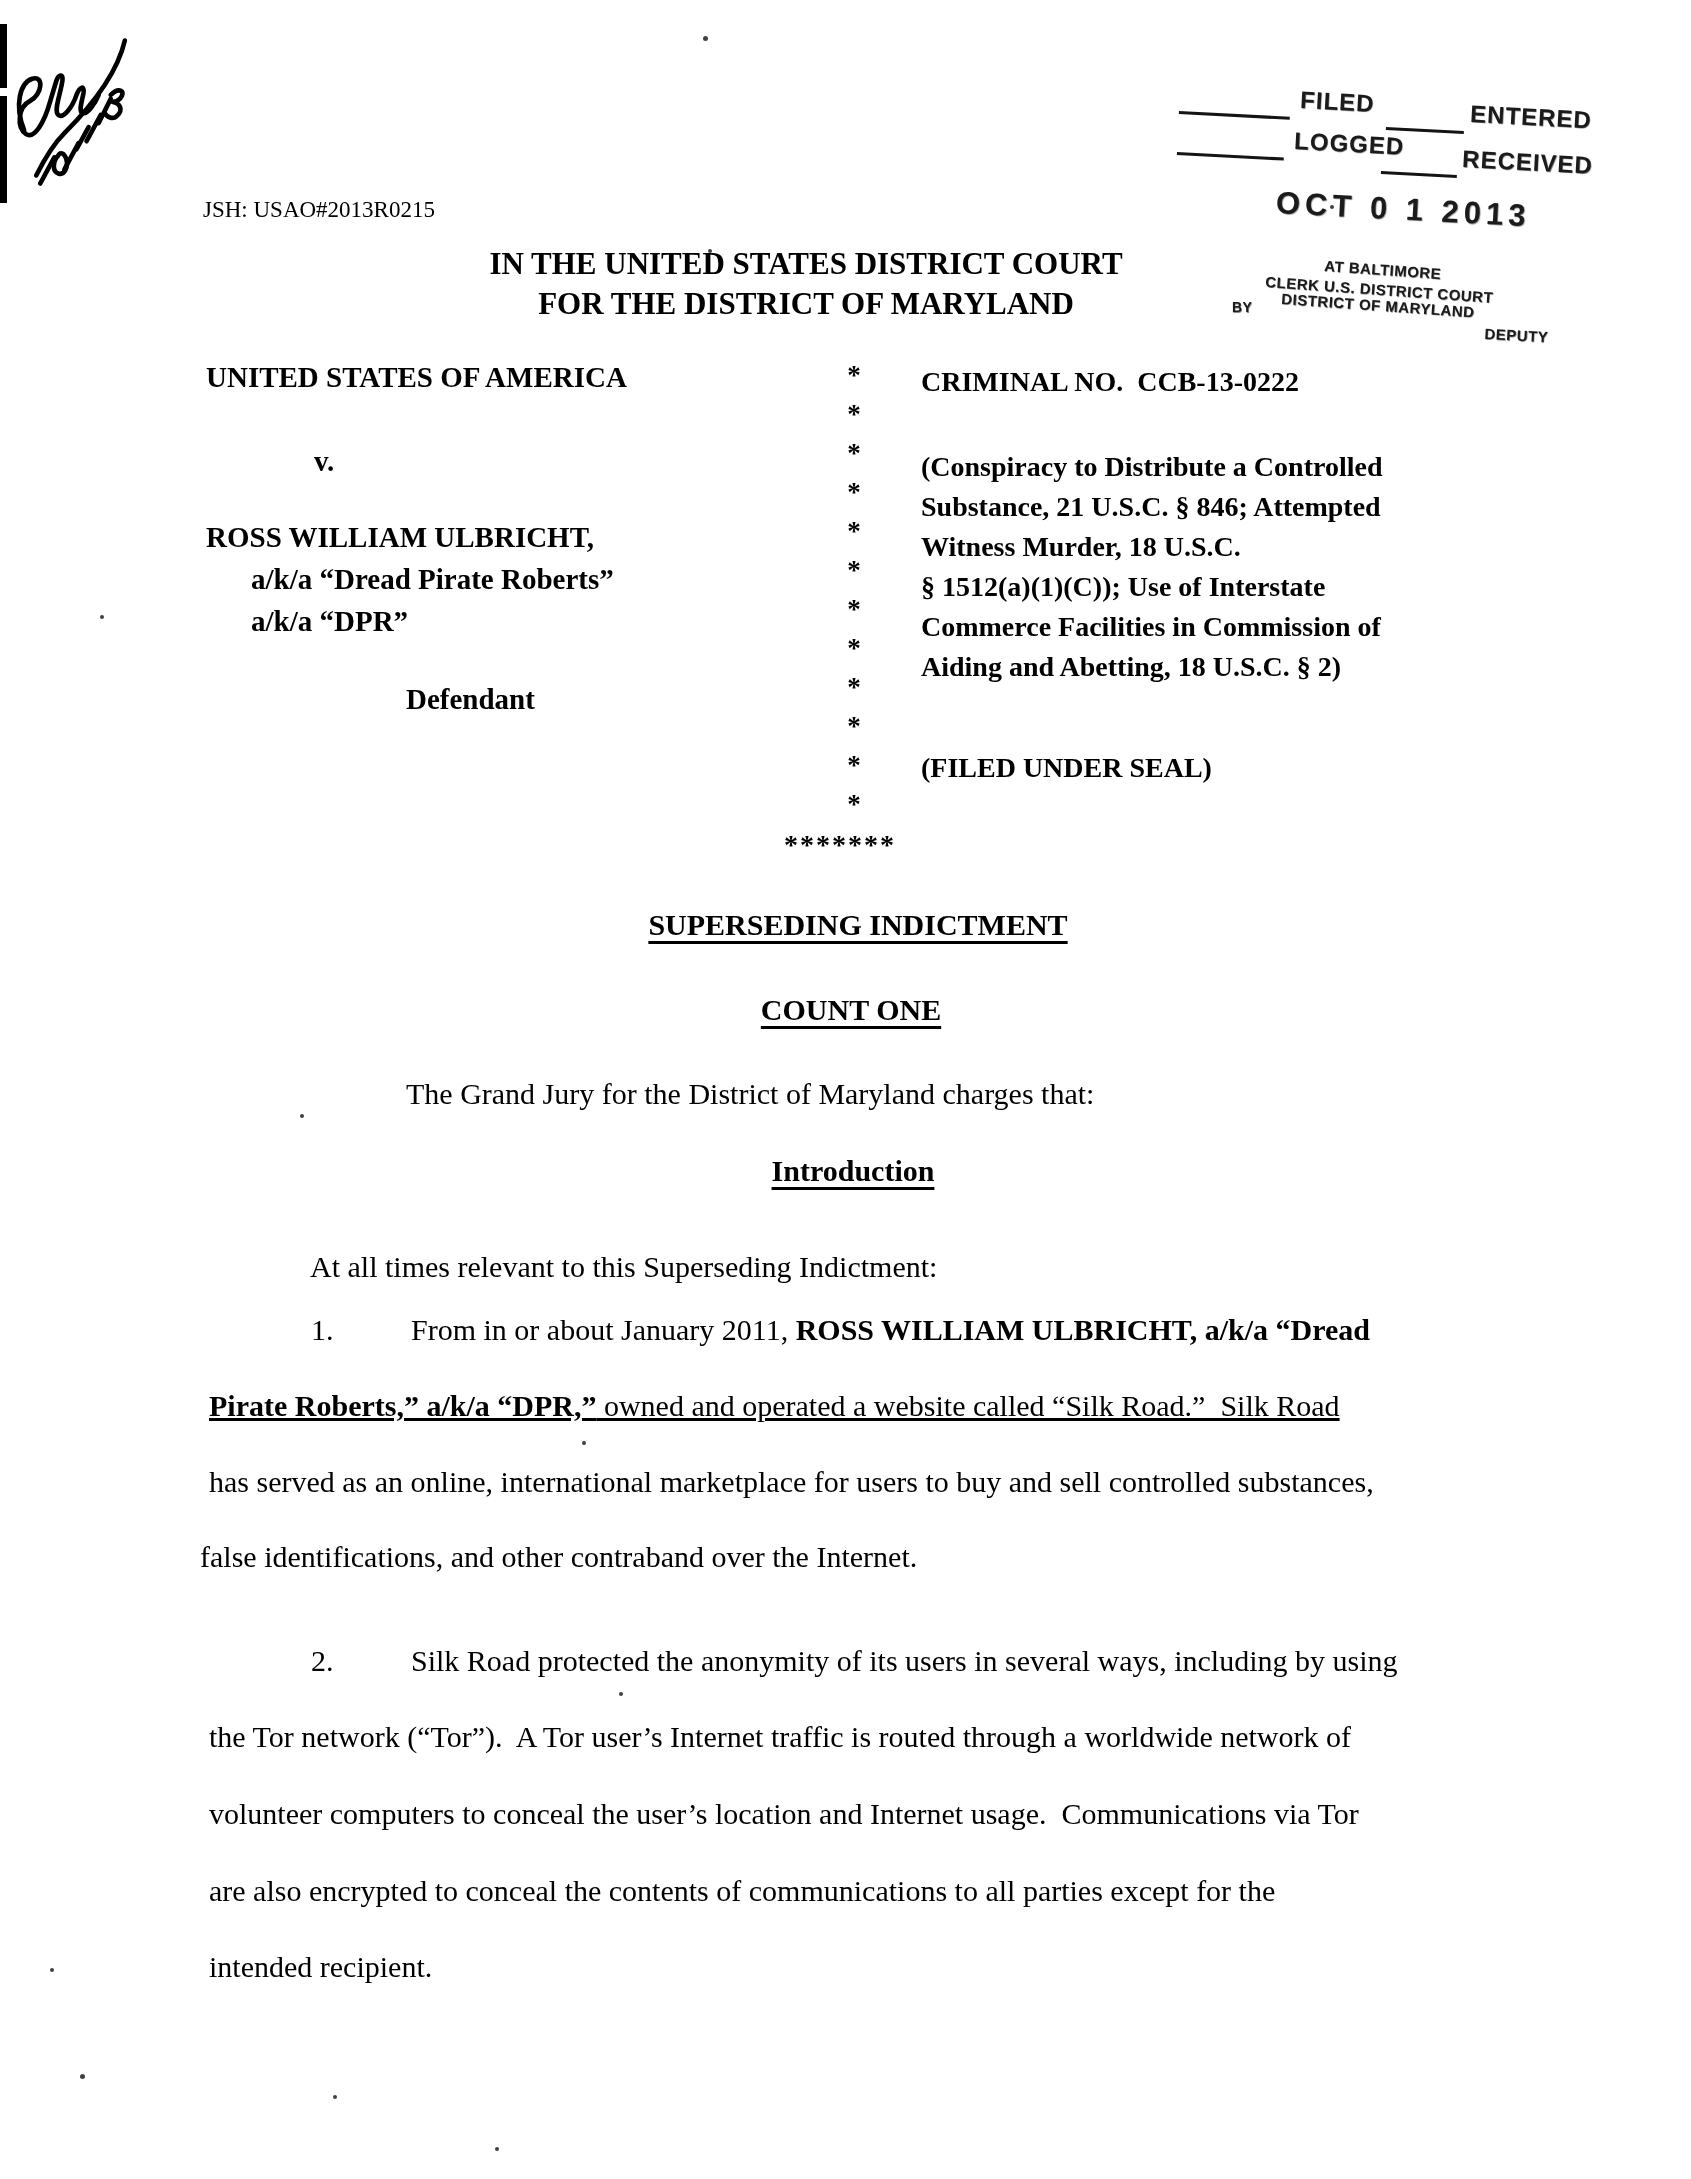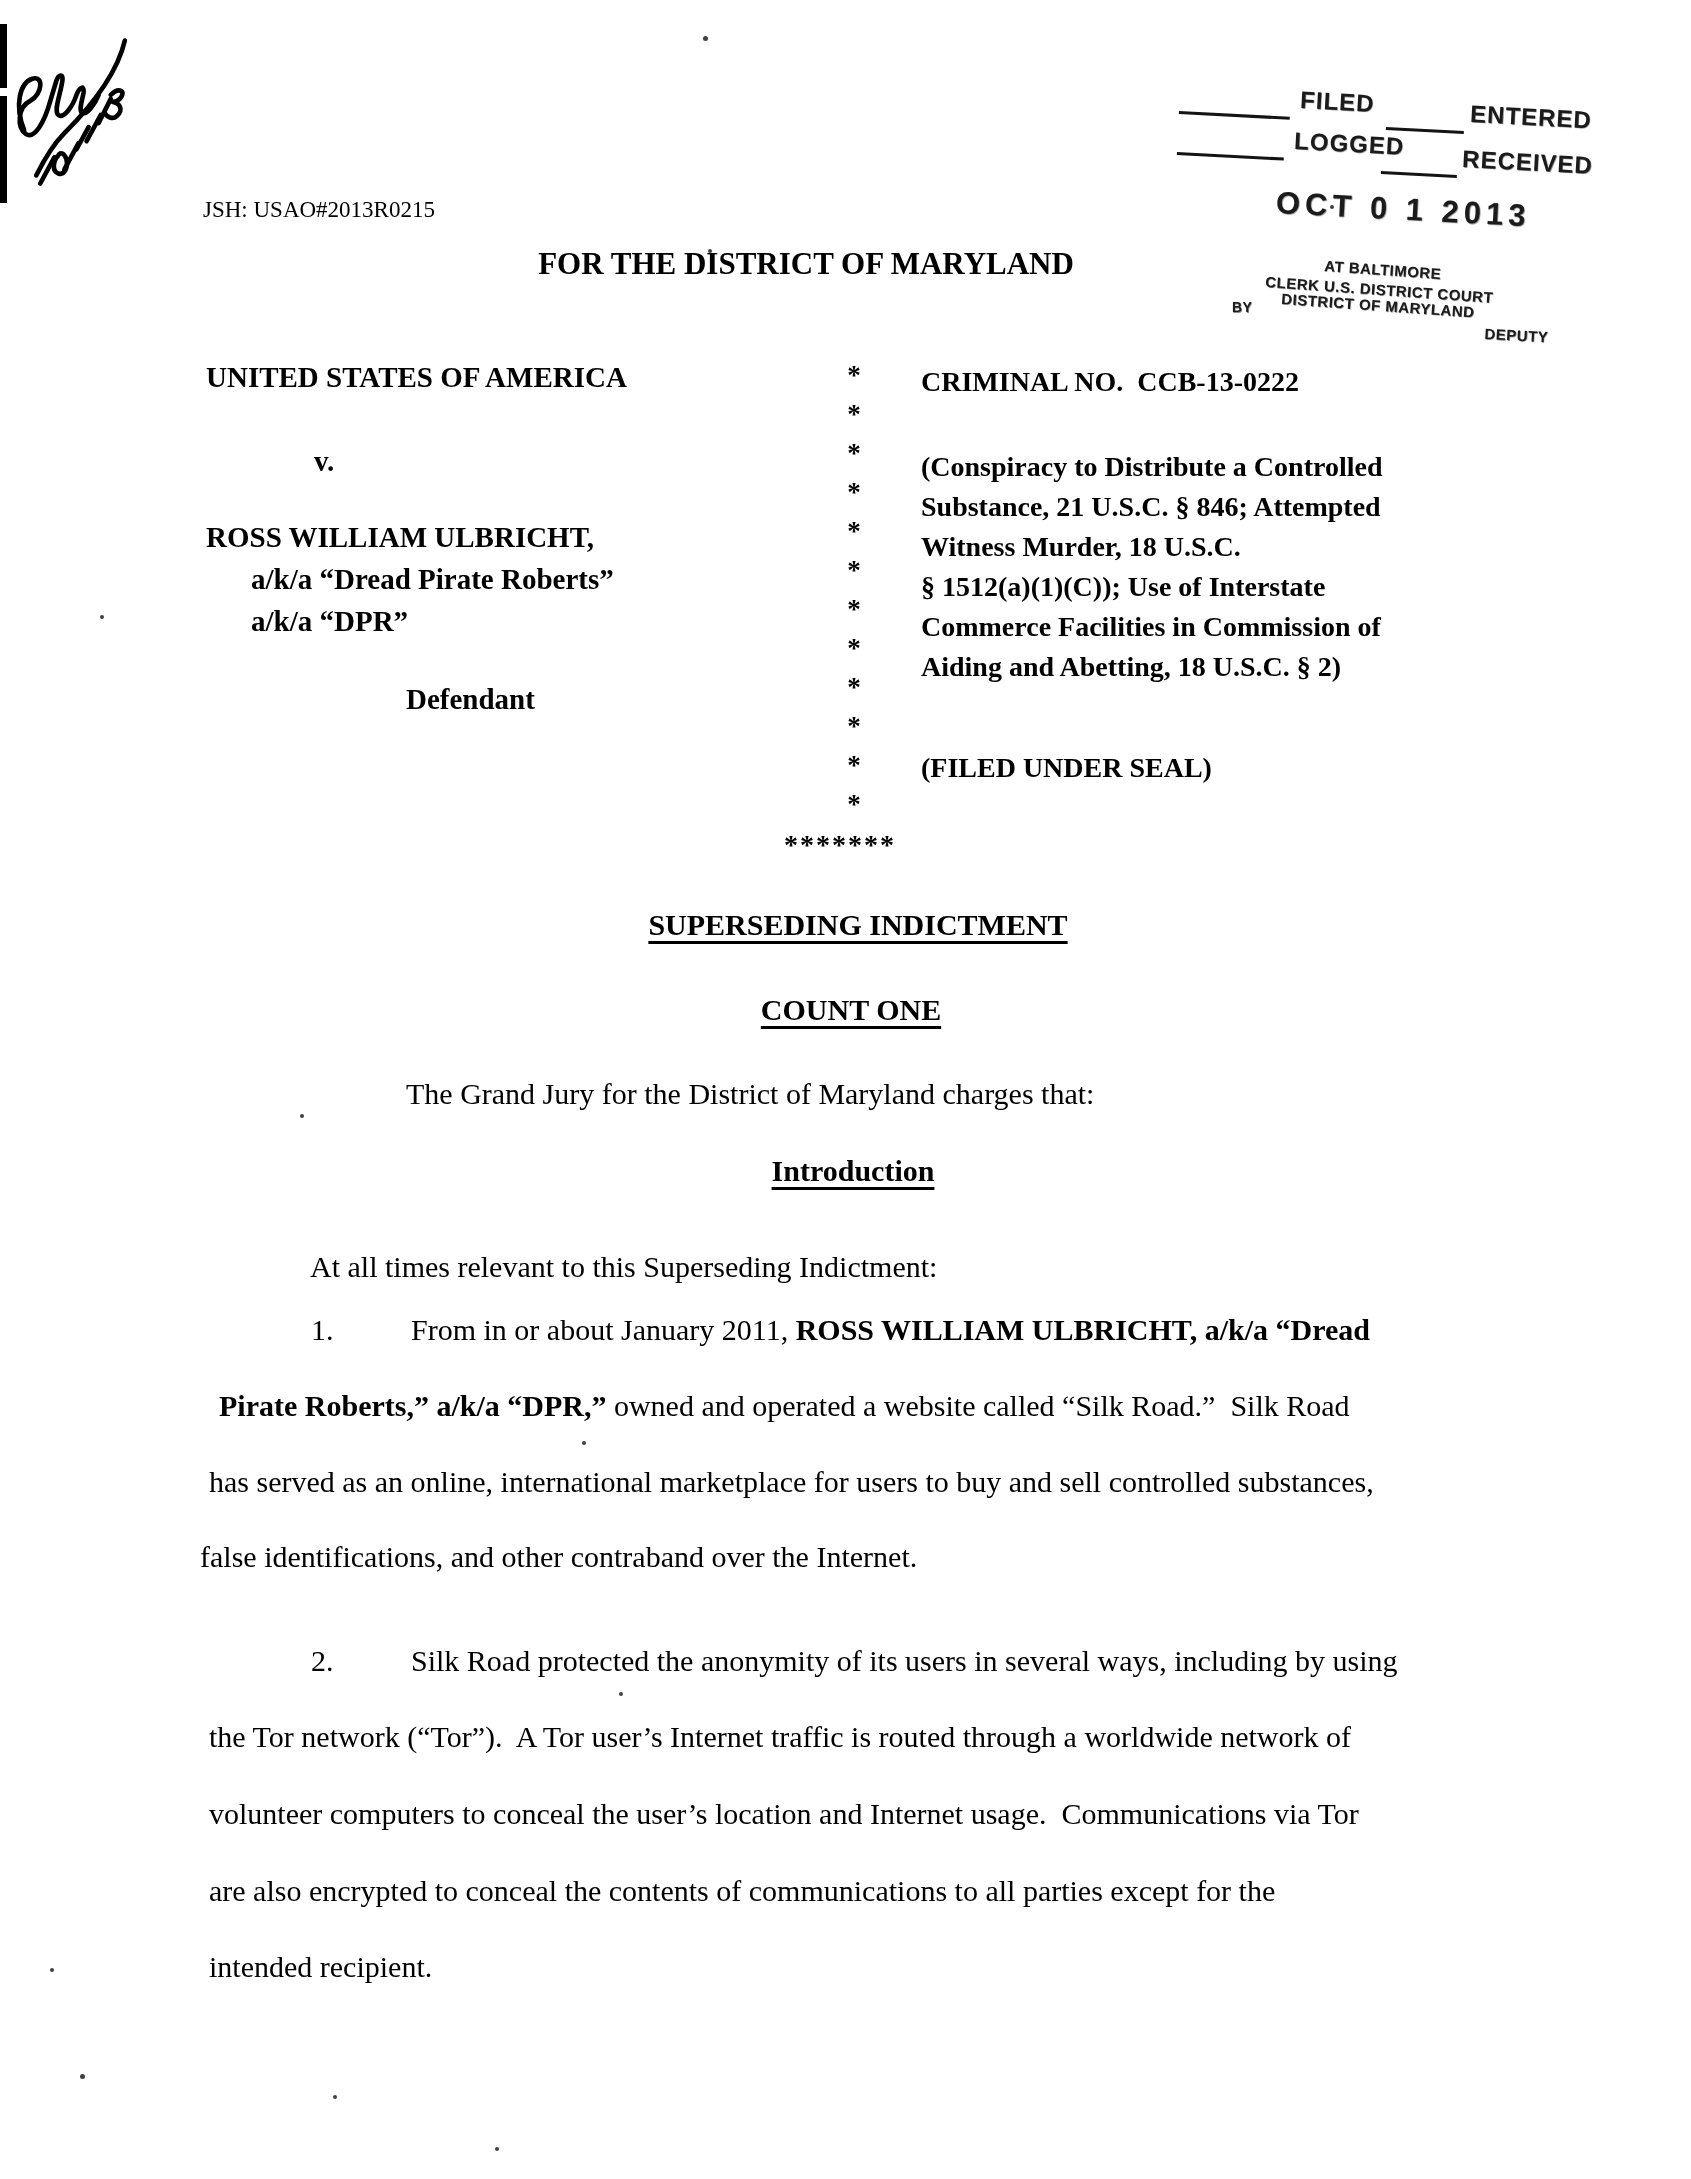--- a/index.html
+++ b/index.html
@@ -68,20 +68,21 @@
   <div class="abs stamp stamp-word rot3 ws" style="left:1301px;top:86px;">FILED</div>
   <div class="abs stamp-line rot3" style="left:1386px;top:127px;width:78px;"></div>
   <div class="abs stamp stamp-word rot3 ws" style="left:1471px;top:100px;">ENTERED</div>
   <div class="abs stamp-line rot3" style="left:1177px;top:152px;width:107px;"></div>
   <div class="abs stamp stamp-word rot3 ws" style="left:1295px;top:127px;">LOGGED</div>
   <div class="abs stamp-line rot3" style="left:1381px;top:171px;width:76px;"></div>
   <div class="abs stamp stamp-word rot3 ws" style="left:1463px;top:145px;">RECEIVED</div>
   <div class="abs stamp stamp-date rot3 ws" style="left:1277px;top:185px;">OCT 0 1 2013</div>
 
   <div class="abs court-title" style="left:358px;top:244px;width:896px;">
+    <div class="ws">IN THE UNITED STATES DISTRICT COURT</div>
     <div class="ws">FOR THE DISTRICT OF MARYLAND</div>
   </div>
 
   <div class="abs stamp stamp-small rot4 ws" style="left:1325px;top:257px;">AT BALTIMORE</div>
   <div class="abs stamp stamp-small rot4 ws" style="left:1266px;top:273px;">CLERK U.S. DISTRICT COURT</div>
   <div class="abs stamp stamp-small rot4 ws" style="left:1282px;top:290px;">DISTRICT OF MARYLAND</div>
   <div class="abs stamp stamp-small ws" style="left:1186px;top:299px;font-size:14px;margin-left:46px;">BY</div>
   <div class="abs stamp stamp-small rot3 ws" style="left:1485px;top:325px;">DEPUTY</div>
 
   <div class="abs caption-bold ws" style="left:206px;top:361px;">UNITED STATES OF AMERICA</div>
@@ -129,21 +130,21 @@
   <div class="abs body-text ws" style="left:406px;top:1077px;">The Grand Jury for the District of Maryland charges that:</div>
 
   <div class="abs" style="left:405px;top:1154px;width:896px;text-align:center;">
     <span class="heading ws">Introduction</span>
   </div>
 
   <div class="abs body-text ws" style="left:310px;top:1250px;">At all times relevant to this Superseding Indictment:</div>
 
   <div>
     <div class="abs body-text ws" style="left:311px;top:1313px;"><span class="num-cell">1.</span><span>From in or about January 2011, </span><span class="bold">ROSS WILLIAM ULBRICHT, a/k/a “Dread</span></div>
-    <div class="abs body-text ws" style="left:219px;top:1389px;"><span class="bold">Pirate Roberts,” a/k/a “DPR,”</span><span> owned and operated a website called “Silk Road.”  Silk Road</span></div>
+    <div class="abs body-text ws" style="left:209px;top:1389px;text-decoration:underline;"><span class="bold">Pirate Roberts,” a/k/a “DPR,”</span><span> owned and operated a website called “Silk Road.”  Silk Road</span></div>
     <div class="abs body-text ws" style="left:209px;top:1465px;">has served as an online, international marketplace for users to buy and sell controlled substances,</div>
     <div class="abs body-text ws" style="left:200px;top:1540px;">false identifications, and other contraband over the Internet.</div>
   </div>
 
   <div>
     <div class="abs body-text ws" style="left:311px;top:1644px;"><span class="num-cell">2.</span><span>Silk Road protected the anonymity of its users in several ways, including by using</span></div>
     <div class="abs body-text ws" style="left:209px;top:1720px;">the Tor network (“Tor”).  A Tor user’s Internet traffic is routed through a worldwide network of</div>
     <div class="abs body-text ws" style="left:209px;top:1797px;">volunteer computers to conceal the user’s location and Internet usage.  Communications via Tor</div>
     <div class="abs body-text ws" style="left:209px;top:1874px;">are also encrypted to conceal the contents of communications to all parties except for the</div>
     <div class="abs body-text ws" style="left:209px;top:1950px;">intended recipient.</div>

